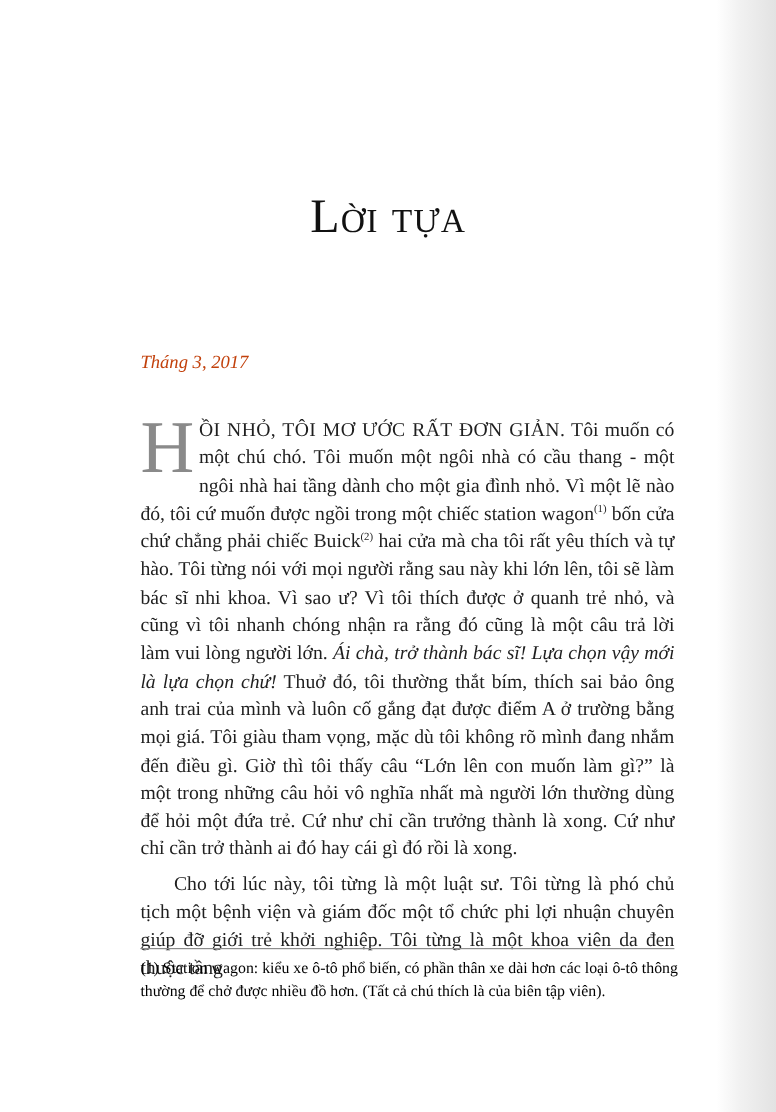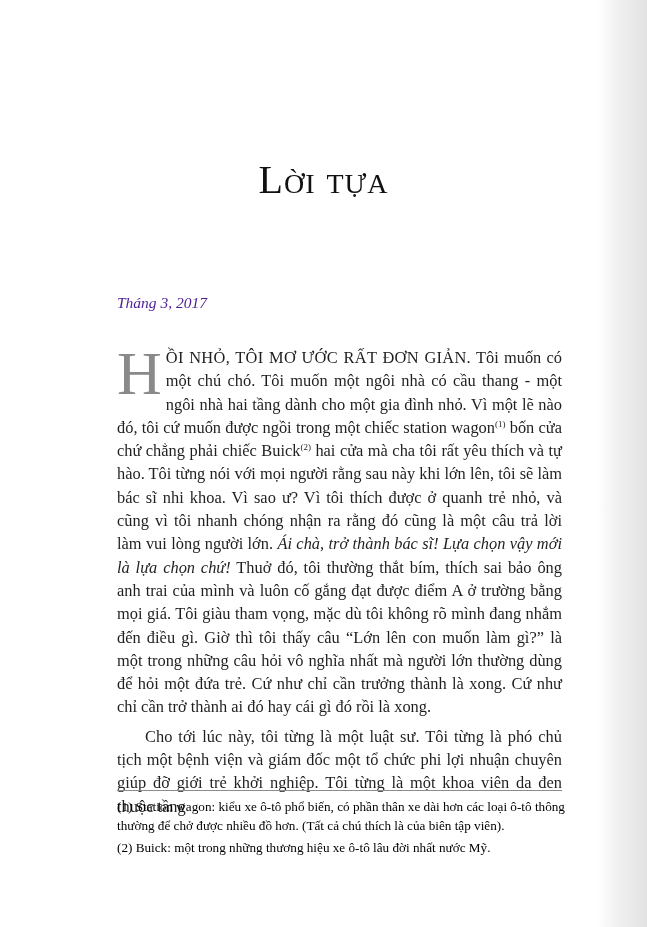--- a/index.html
+++ b/index.html
@@ -42,21 +42,21 @@
       color: #111;
       font-weight: normal;
       margin: 0;
     }
     .date-line {
       position: absolute;
       left: 117px;
       top: 294px;
       font-style: italic;
       font-size: 15.5px;
-      color: #4c1d95;
+      color: #c2410c;
     }
     .body-text {
       position: absolute;
       left: 117px;
       top: 346px;
       width: 445px;
       font-size: 16.4px;
       line-height: 23.3px;
       text-align: justify;
       color: #1f1f1f;
@@ -120,17 +120,16 @@
 
   <div class="body-text">
     <p><span class="drop-cap">H</span><span class="lead-caps">ỒI NHỎ, TÔI MƠ ƯỚC RẤT ĐƠN GIẢN.</span><span> Tôi muốn có một chú chó. Tôi muốn một ngôi nhà có cầu thang - một ngôi nhà hai tầng dành cho một gia đình nhỏ. Vì một lẽ nào đó, tôi cứ muốn được ngồi trong một chiếc station wagon</span><sup>(1)</sup><span> bốn cửa chứ chẳng phải chiếc Buick</span><sup>(2)</sup><span> hai cửa mà cha tôi rất yêu thích và tự hào. Tôi từng nói với mọi người rằng sau này khi lớn lên, tôi sẽ làm bác sĩ nhi khoa. Vì sao ư? Vì tôi thích được ở quanh trẻ nhỏ, và cũng vì tôi nhanh chóng nhận ra rằng đó cũng là một câu trả lời làm vui lòng người lớn. </span><span class="italic">Ái chà, trở thành bác sĩ! Lựa chọn vậy mới là lựa chọn chứ!</span><span> Thuở đó, tôi thường thắt bím, thích sai bảo ông anh trai của mình và luôn cố gắng đạt được điểm A ở trường bằng mọi giá. Tôi giàu tham vọng, mặc dù tôi không rõ mình đang nhắm đến điều gì. Giờ thì tôi thấy câu “Lớn lên con muốn làm gì?” là một trong những câu hỏi vô nghĩa nhất mà người lớn thường dùng để hỏi một đứa trẻ. Cứ như chỉ cần trưởng thành là xong. Cứ như chỉ cần trở thành ai đó hay cái gì đó rồi là xong.</span></p>
     <p class="indent">Cho tới lúc này, tôi từng là một luật sư. Tôi từng là phó chủ tịch một bệnh viện và giám đốc một tổ chức phi lợi nhuận chuyên giúp đỡ giới trẻ khởi nghiệp. Tôi từng là một khoa viên da đen thuộc tầng</p>
   </div>
 
   <div class="footnote-rule"></div>
 
   <div class="footnotes">
     <div class="fn"><span>(1)</span><span> Station wagon: kiểu xe ô-tô phổ biến, có phần thân xe dài hơn các loại ô-tô thông thường để chở được nhiều đồ hơn. (Tất cả chú thích là của biên tập viên).</span></div>
-    <div class="fn"><span>(2)</span><span> Buick: một trong những thương hiệu xe ô-tô lâu đời nhất nước Mỹ.</span></div>
   </div>
 </div>
 
 <div class="page-shadow"></div>
 
 </body></html>

